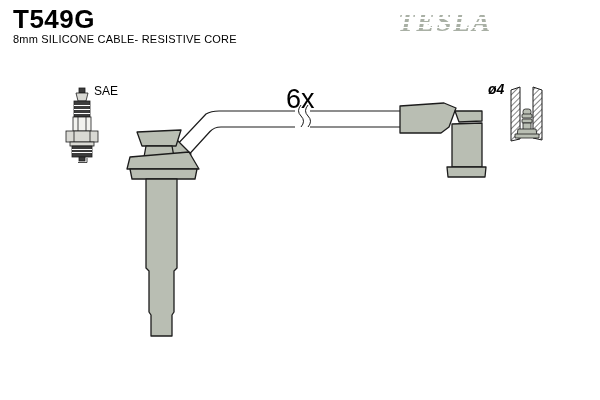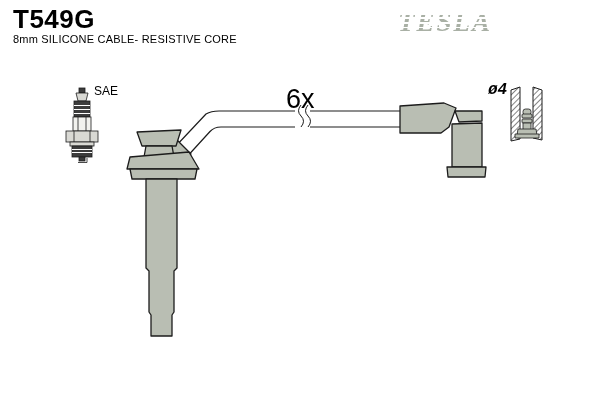--- a/index.html
+++ b/index.html
@@ -25,22 +25,22 @@
   .logo-stripes{
     position:absolute;left:394px;top:6px;width:112px;height:32px;
     background:repeating-linear-gradient(180deg,rgba(255,255,255,0) 0 2.5px,#fff 2.5px 4.5px);
     pointer-events:none;
   }
   .drawing{position:absolute;left:0;top:0;}
   .label{position:absolute;}
   .label-sae{left:94px;top:84px;font-size:12px;}
   .label-qty{left:286px;top:84px;font-size:27px;}
   .label-dia{
-    left:488px;top:81px;font-size:16px;font-weight:bold;font-style:italic;
-    font-family:Liberation Mono, monospace;
+    left:488px;top:81px;font-size:14px;font-weight:bold;font-style:italic;
+    font-family:Liberation Sans, sans-serif;
   }
   .part{fill:var(--part_fill,#b9beb3);stroke:var(--outline,#1c1c1c);stroke-width:1.3;stroke-linejoin:round;}
   .partThin{fill:var(--part_fill,#b9beb3);stroke:var(--outline,#1c1c1c);stroke-width:.8;stroke-linejoin:round;}
   .dark{fill:var(--part_dark,#3c3c3c);stroke:var(--outline,#1c1c1c);stroke-width:.8;}
   .light{fill:var(--ceramic_light,#f2f2ee);stroke:var(--outline,#1c1c1c);stroke-width:.8;}
   .metal{fill:var(--metal_mid,#d9d9d4);stroke:var(--outline,#1c1c1c);stroke-width:.8;}
   .cable{fill:#fff;stroke:var(--outline,#1c1c1c);stroke-width:1.2;stroke-linejoin:round;}
   .breakline{fill:none;stroke:var(--outline,#1c1c1c);stroke-width:1;}
   .ridge{stroke:#fff;stroke-width:1;}
   .seam{stroke:var(--outline,#1c1c1c);stroke-width:.8;fill:none;}

